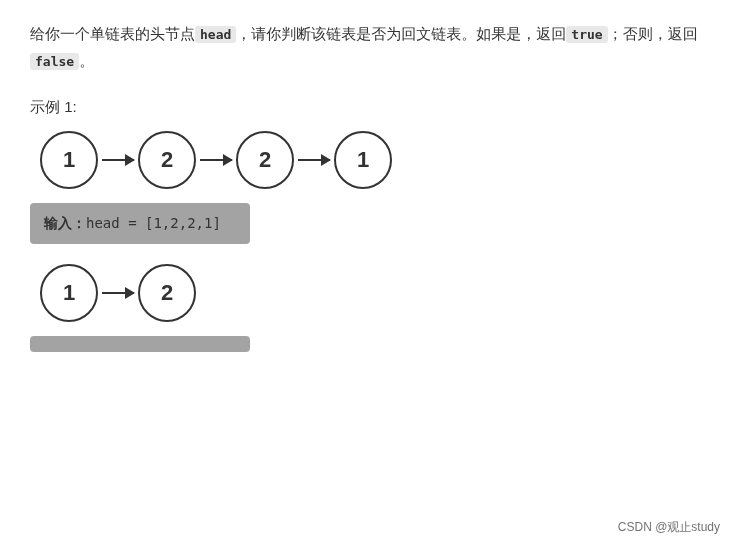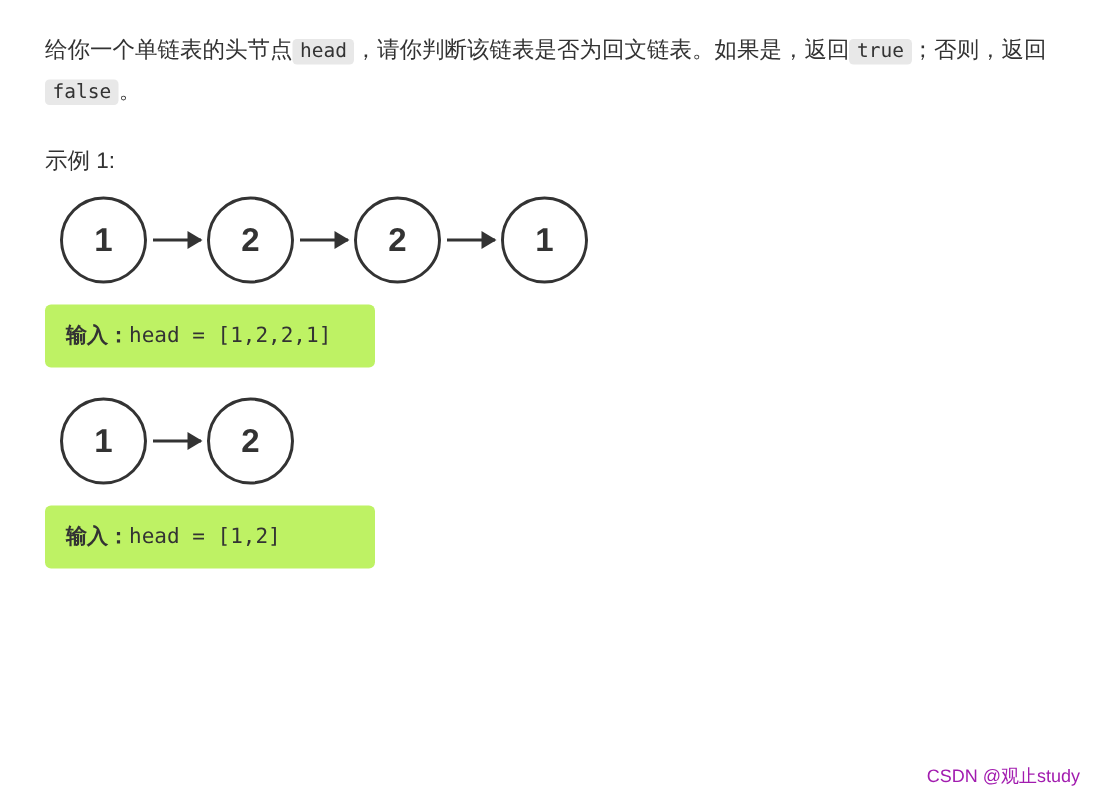--- a/index.html
+++ b/index.html
@@ -19,20 +19,21 @@
       margin-bottom: 24px;
       font-size: 15px;
     }
 
     .inline-code {
       background: #e8e8e8;
       border-radius: 3px;
       padding: 1px 5px;
       font-family: Consolas, monospace;
       font-size: 13px;
+      font-weight: bold;
     }
 
     .example-title {
       font-weight: normal;
       font-size: 15px;
       margin-bottom: 14px;
     }
 
     .example-section {
       margin-bottom: 20px;
@@ -78,43 +79,43 @@
       content: '';
       position: absolute;
       right: -1px;
       top: -5px;
       border-left: 10px solid #333;
       border-top: 6px solid transparent;
       border-bottom: 6px solid transparent;
     }
 
     .example-info {
-      background: #bef264;
+      background: #a3a3a3;
       border-radius: 4px;
       padding: 8px 14px;
       font-size: 14px;
       line-height: 1.8;
       display: inline-block;
       min-width: 220px;
     }
 
     .info-label {
       font-weight: bold;
     }
 
     .info-code {
       font-family: Consolas, monospace;
     }
 
     .watermark {
       position: fixed;
-      bottom: 14px;
+      bottom: 4px;
       right: 20px;
       font-size: 12px;
-      color: #a21caf;
+      color: #737373;
     }
   </style>
 </head>
 <body>
 
 <div class="problem-desc">
   <span>给你一个单链表的头节点</span><span class="inline-code">head</span><span>，请你判断该链表是否为回文链表。如果是，返回</span><span class="inline-code">true</span><span>；否则，返回</span><span class="inline-code">false</span><span>。</span>
 </div>
 
 <div id="examples-container">
@@ -132,16 +133,16 @@
           <div class="arrow-line"></div>
         </div>
         <div class="node">1</div>
       </div><div class="example-info"><div><span class="info-label">输入：</span><span class="info-code">head = [1,2,2,1]</span></div></div></div>
     <div class="example-section"><div class="diagram">
         <div class="node">1</div>
         <div class="arrow">
           <div class="arrow-line"></div>
         </div>
         <div class="node">2</div>
-      </div><div class="example-info"><div><span class="info-label">输入：</span><span class="info-code">head = [1,2]</span></div></div></div>
+      </div><div class="example-info"></div></div>
   </div>
 
 <div class="watermark">CSDN @观止study</div>
 
 </body></html>

